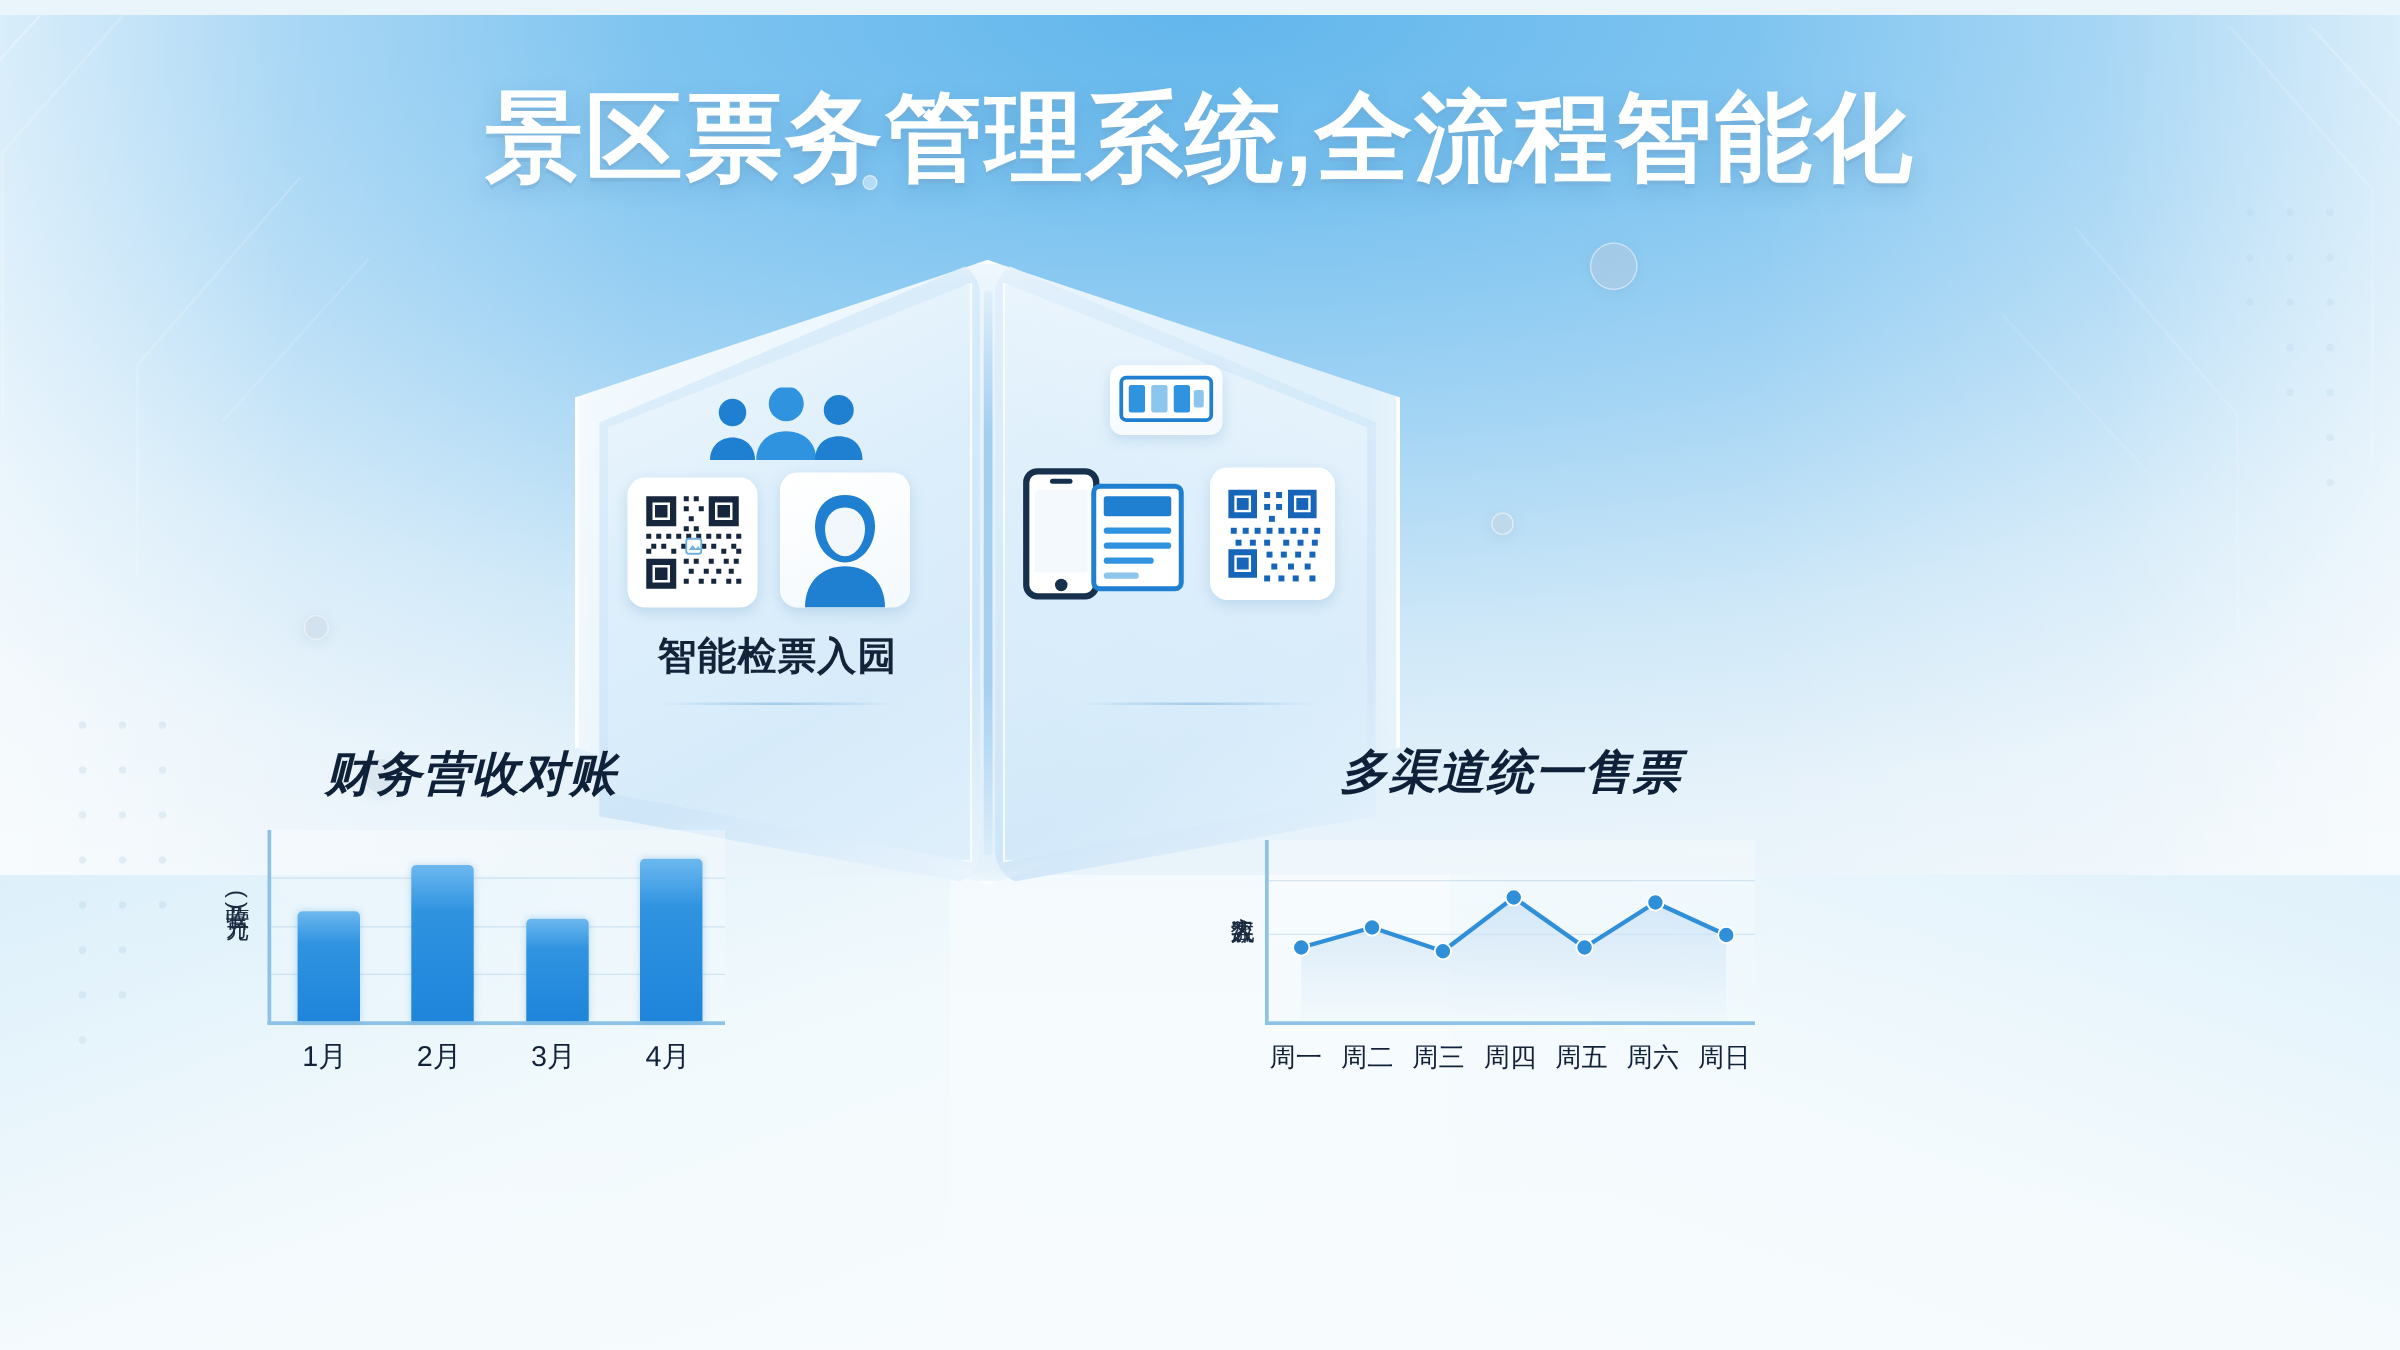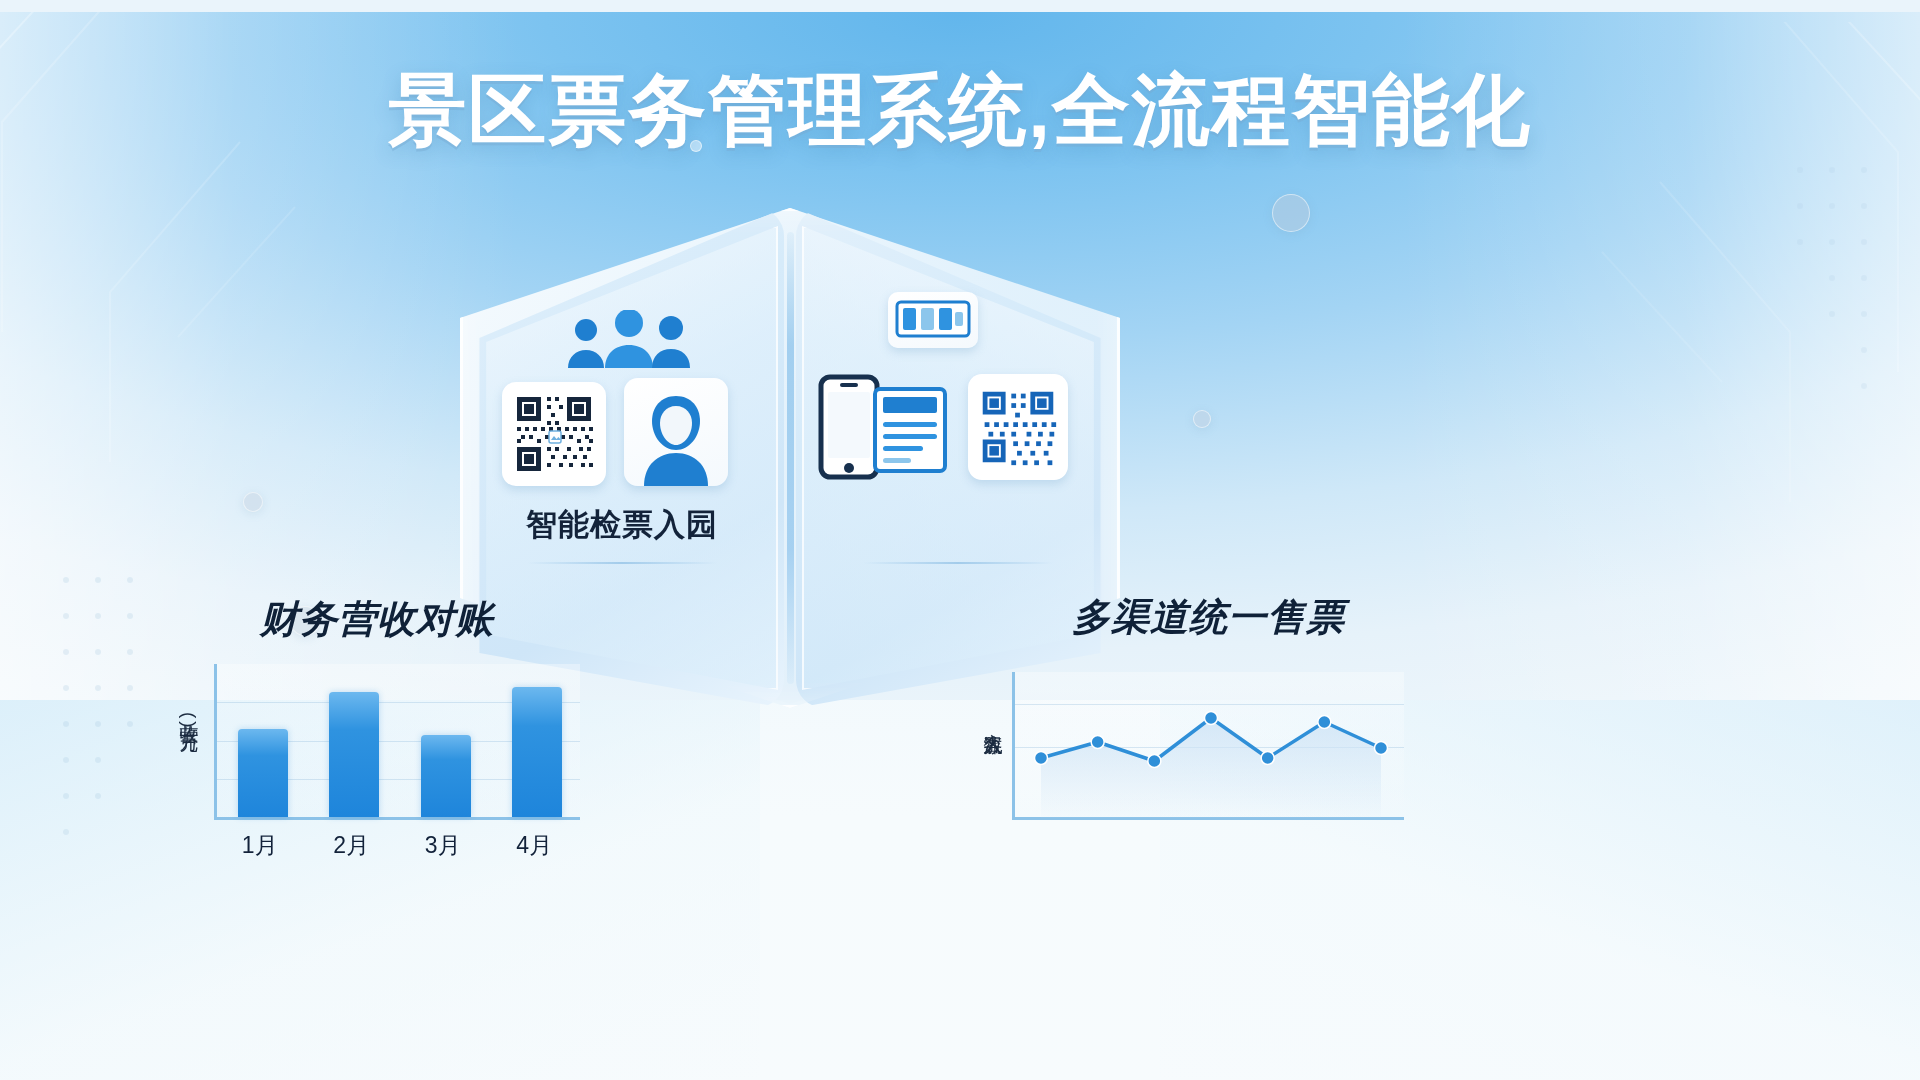--- a/index.html
+++ b/index.html
@@ -509,14 +509,23 @@
         <polyline points="26,86 82.66666666666666,70 139.33333333333331,89 196,46 252.66666666666666,86 309.3333333333333,50 366,76" fill="none" stroke="#2f8fd8" stroke-width="3.5" stroke-linejoin="round" stroke-linecap="round"></polyline>
         <circle cx="26" cy="86" r="6.5" fill="#2f8fd8" stroke="#ffffff" stroke-width="1.5"></circle>
         <circle cx="82.66666666666666" cy="70" r="6.5" fill="#2f8fd8" stroke="#ffffff" stroke-width="1.5"></circle>
         <circle cx="139.33333333333331" cy="89" r="6.5" fill="#2f8fd8" stroke="#ffffff" stroke-width="1.5"></circle>
         <circle cx="196" cy="46" r="6.5" fill="#2f8fd8" stroke="#ffffff" stroke-width="1.5"></circle>
         <circle cx="252.66666666666666" cy="86" r="6.5" fill="#2f8fd8" stroke="#ffffff" stroke-width="1.5"></circle>
         <circle cx="309.3333333333333" cy="50" r="6.5" fill="#2f8fd8" stroke="#ffffff" stroke-width="1.5"></circle>
         <circle cx="366" cy="76" r="6.5" fill="#2f8fd8" stroke="#ffffff" stroke-width="1.5"></circle>
       </svg>
   </div>
+  <div id="line-xticks" class="plot" style="border:none;">
+      <div class="xtick">周一</div>
+      <div class="xtick">周二</div>
+      <div class="xtick">周三</div>
+      <div class="xtick">周四</div>
+      <div class="xtick">周五</div>
+      <div class="xtick">周六</div>
+      <div class="xtick">周日</div>
+    </div>
 
 </div>
 
 </body></html>

